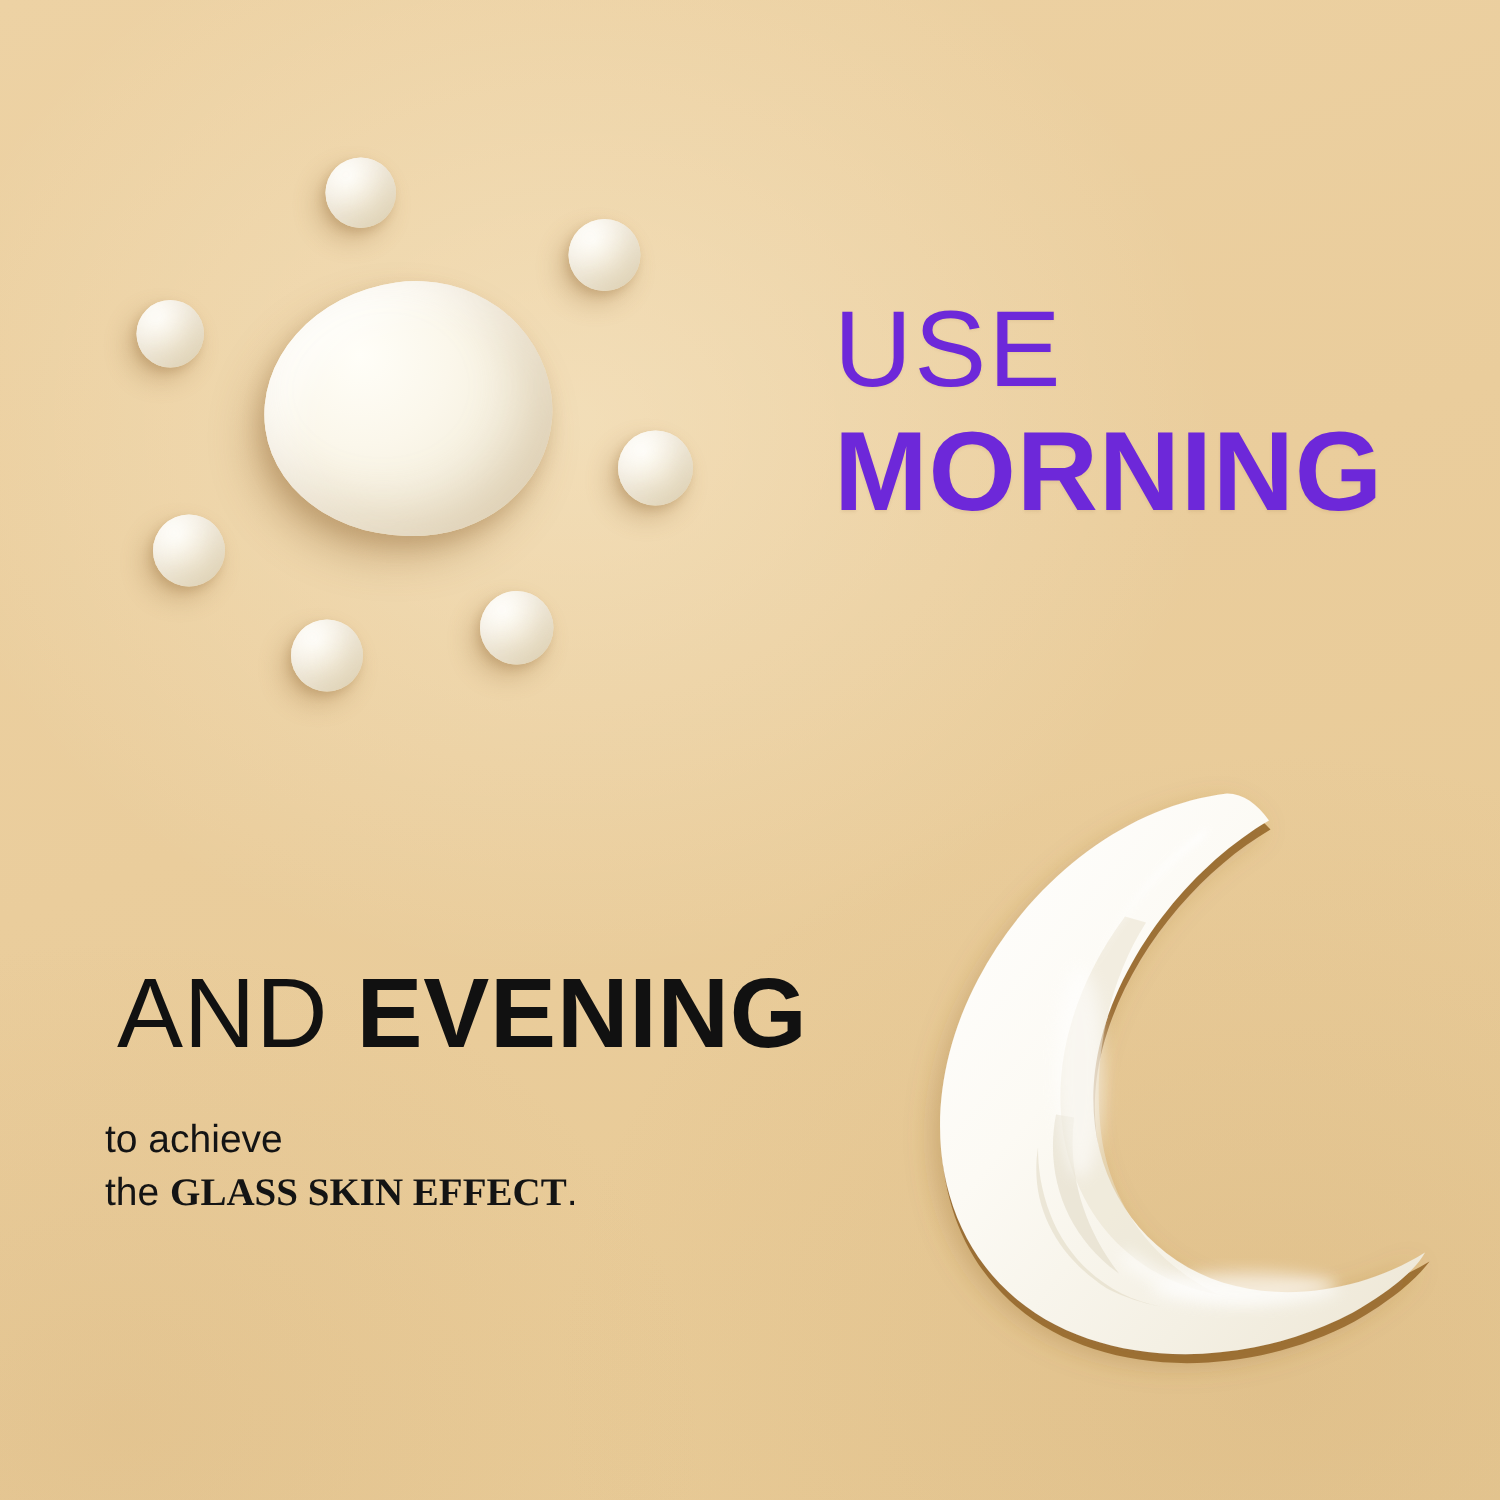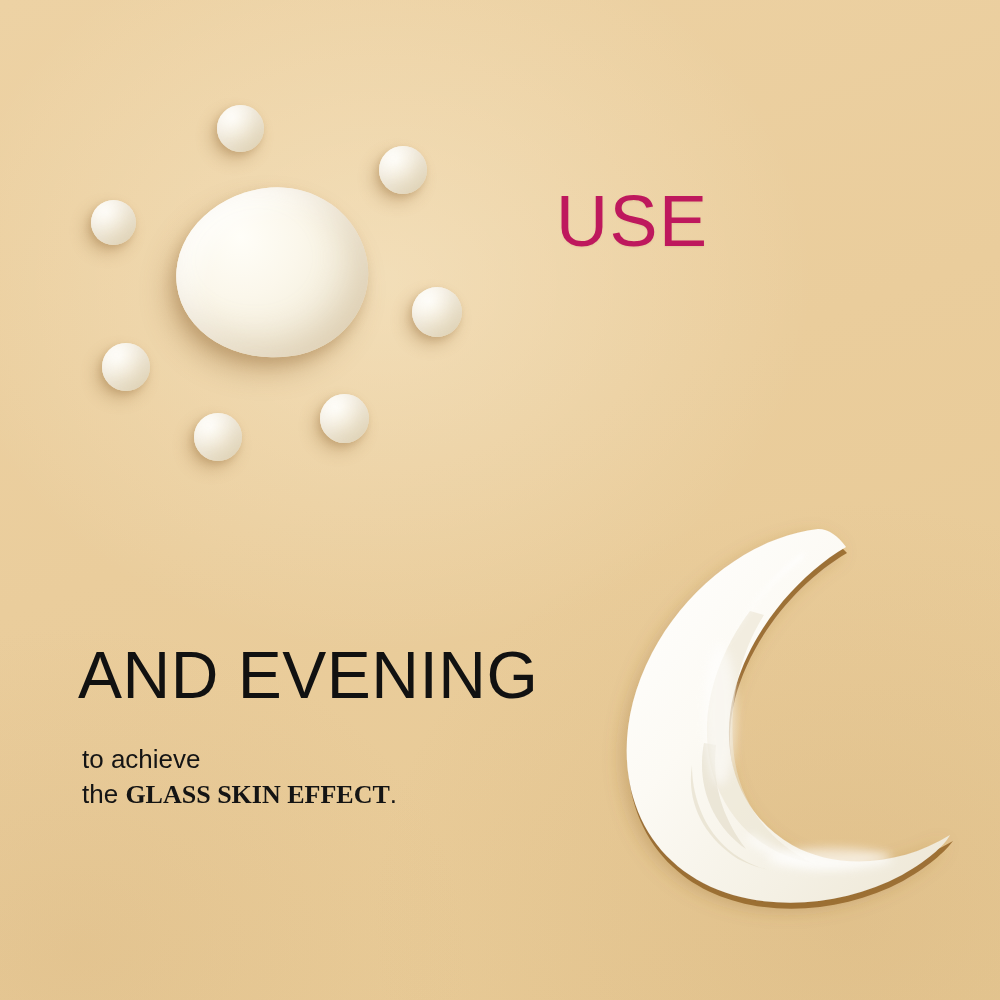--- a/index.html
+++ b/index.html
@@ -87,23 +87,23 @@
     top: 515px;
     width: 350px;
     height: 400px;
   }
   #moon-motif svg { display: block; width: 100%; height: 100%; overflow: visible; }
 
   
   #morning-block {
     position: absolute;
     left: 556px;
-    top: 184px;
+    top: 196px;
     width: 420px;
-    color: #be185d;
+    color: #6d28d9;
     line-height: 1.04;
     text-shadow: 0 1px 2px rgba(160,120,70,0.14);
   }
   #use-word {
     display: block;
     font-size: 72px;
     font-weight: 300;
     letter-spacing: 1.5px;
   }
   #morning-word {
@@ -126,27 +126,27 @@
     display: block;
     font-size: 66px;
     line-height: 1.0;
     letter-spacing: 0.5px;
   }
   #and-word {
     font-weight: 300;
     margin-top: 20px;
   }
   #evening-word {
-    font-weight: 400;
+    font-weight: 700;
     text-align: center;
   }
 
   #subcopy {
     position: absolute;
-    left: 82px;
+    left: 70px;
     top: 742px;
     color: #141414;
     font-size: 26px;
     font-weight: 400;
     line-height: 1.33;
   }
   #subcopy .line { display: block; white-space: nowrap; }
   #effect-strong { font-weight: 700; font-family: Liberation Serif, serif; }
 </style>
 </head>
@@ -228,20 +228,21 @@
 
       <path d="M 206,36 C 170,62 142,98 126,140 C 140,104 168,68 202,44 Z" fill="#FFFFFF" opacity="0.85" filter="url(#blurSheenSm)"></path>
       <path d="M 150,318 C 190,348 244,354 292,336 C 246,360 186,356 148,326 Z" fill="#FFFFFF" opacity="0.75" filter="url(#blurSheen)"></path>
       <ellipse cx="120" cy="200" rx="16" ry="70" fill="#FFFFFF" opacity="0.55" filter="url(#blurSheen)"></ellipse>
       <ellipse cx="230" cy="344" rx="62" ry="11" fill="#FFFFFF" opacity="0.6" filter="url(#blurSheen)"></ellipse>
     </svg>
   </div>
 
   <div id="morning-block">
     <span id="use-word">USE</span>
+    <span id="morning-word">MORNING</span>
   </div>
 
   <div id="evening-block">
     <span id="evening-line"><span id="and-word">AND</span><span> </span><span id="evening-word">EVENING</span></span>
   </div>
 
   <div id="subcopy">
     <span class="line">to achieve</span>
     <span class="line"><span>the </span><span id="effect-strong">GLASS SKIN EFFECT</span><span>.</span></span>
   </div>

